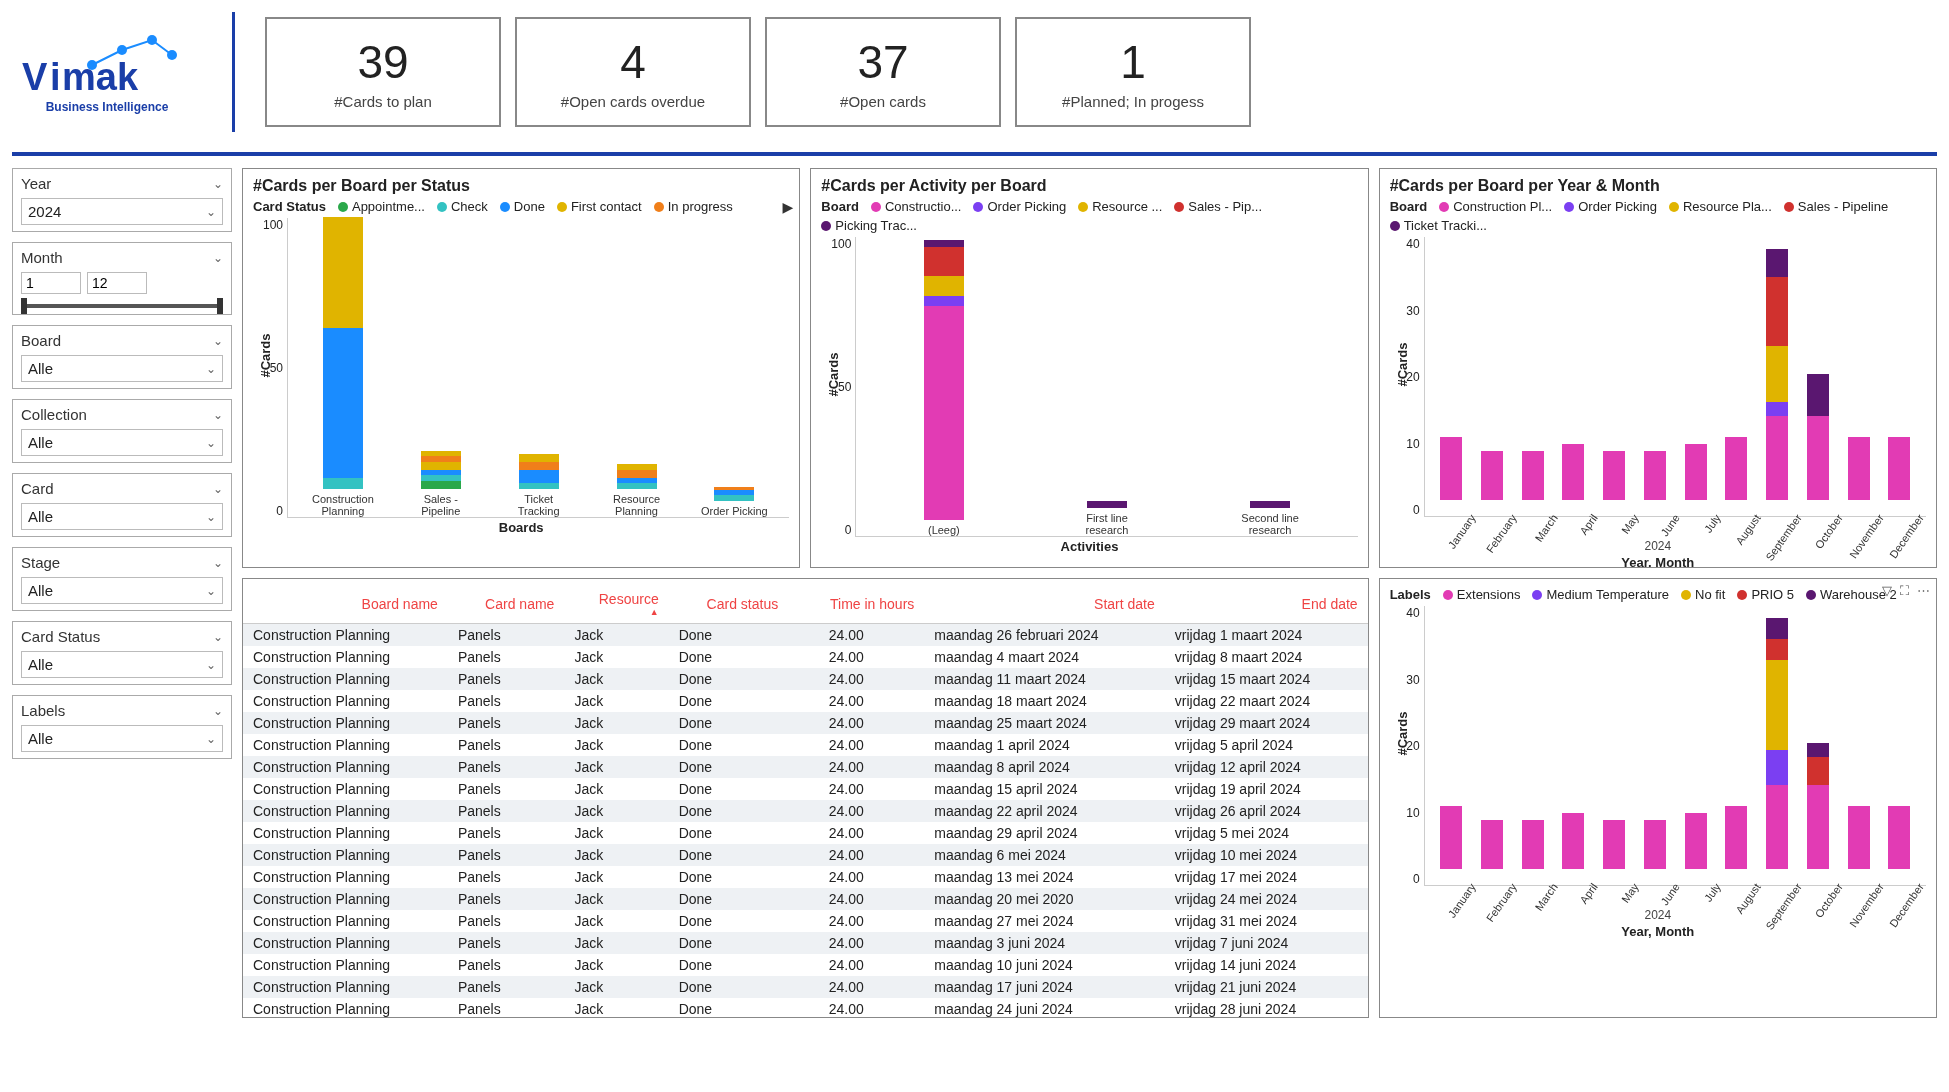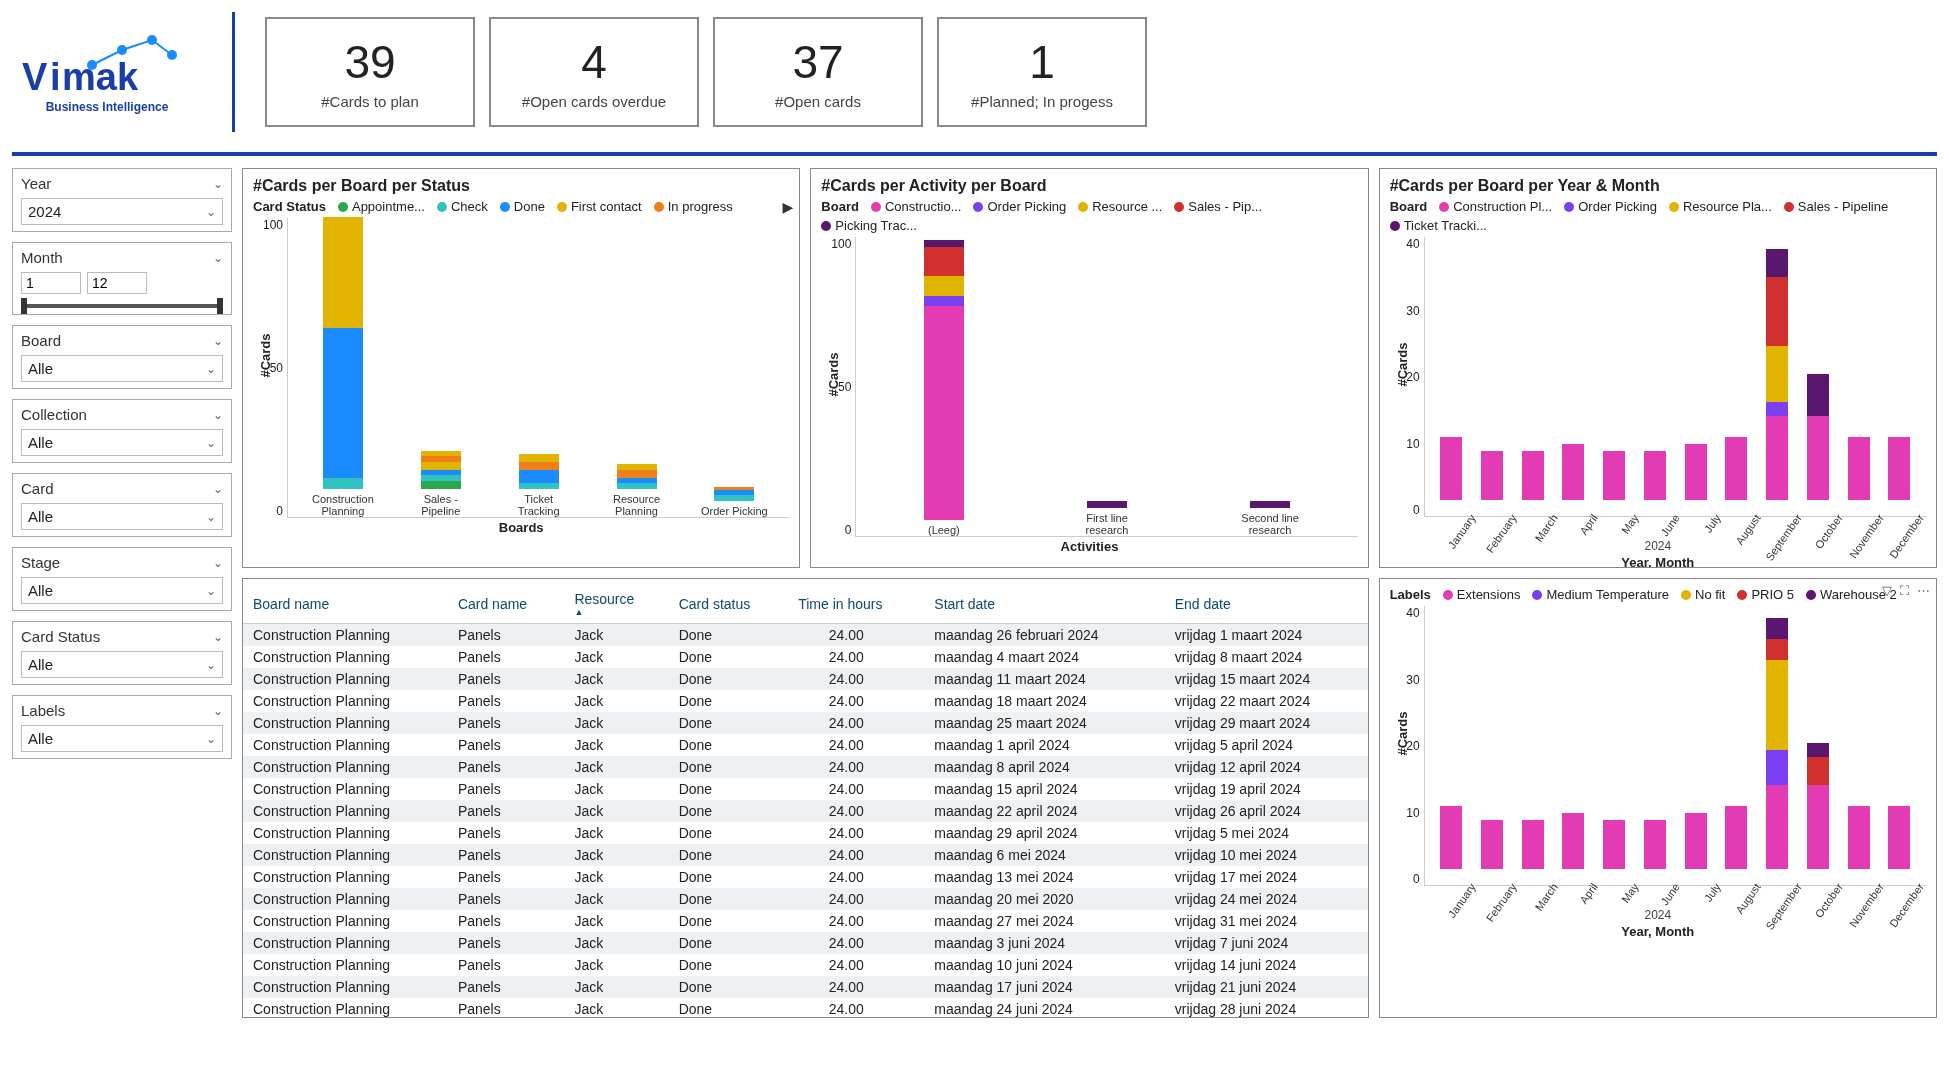--- a/index.html
+++ b/index.html
@@ -7,21 +7,21 @@
 body { padding: 12px; }
 
 
 .header { display: flex; align-items: center; gap: 30px; border-bottom: 4px solid #1a3ea8; padding-bottom: 20px; margin-bottom: 12px; }
 .logo { width: 190px; height: 110px; display: flex; flex-direction: column; align-items: center; justify-content: center; }
 .logo-svg { width: 170px; height: 70px; }
 .logo-sub { font-size: 12px; color: #1a3ea8; font-weight: 600; }
 .vline { width: 3px; height: 120px; background: #1a3ea8; }
 .page-title { font-size: 58px; color: #1a3ea8; font-weight: 400; flex: 1; }
 .kpis { display: flex; gap: 14px; }
-.kpi { border: 2px solid #888; width: 210px; height: 110px; display: flex; flex-direction: column; align-items: center; justify-content: center; cursor: pointer; }
+.kpi { border: 2px solid #888; width: 236px; height: 110px; display: flex; flex-direction: column; align-items: center; justify-content: center; cursor: pointer; }
 .kpi-val { font-size: 46px; font-weight: 400; }
 .kpi-lbl { font-size: 15px; color: #444; margin-top: 4px; }
 
 
 .grid { display: grid; grid-template-columns: 220px 1fr 1fr 1fr; grid-template-rows: 400px 440px; gap: 10px; }
 .filters { grid-row: 1 / span 2; display: flex; flex-direction: column; gap: 10px; }
 .fbox { border: 1px solid #aaa; padding: 6px 8px; background: #fff; }
 .fhead { display: flex; justify-content: space-between; align-items: center; font-size: 15px; color: #333; cursor: pointer; }
 .fsel { display: flex; justify-content: space-between; align-items: center; border: 1px solid #bbb; padding: 4px 6px; margin-top: 6px; font-size: 15px; cursor: pointer; }
 .frow { display: flex; gap: 6px; margin-top: 6px; }
@@ -48,21 +48,21 @@
 .catlbl { font-size:11px; text-align:center; margin-top:4px; line-height:1.1; color:#333; }
 .catlbl.rot { transform: rotate(-55deg) translate(-14px,-6px); transform-origin: top right; width:60px; text-align:right; white-space:nowrap; font-size:11px; }
 .xlabel { text-align:center; font-size:13px; font-weight:600; margin-top: 2px; }
 .ylabel { position:absolute; left:-10px; top:50%; transform: rotate(-90deg) translateX(20px); font-size:13px; font-weight:600; }
 .arrow { position:absolute; right:6px; top:30px; font-size:14px; color:#333; cursor:pointer; }
 .chart-icons { position:absolute; top:4px; right:6px; display:flex; gap:8px; font-size:13px; color:#555; }
 .chart-icons span { cursor:pointer; }
 
 .table-card { grid-column: 2 / span 2; padding: 6px 0 0 0; }
 .tbl { width:100%; border-collapse:collapse; font-size:14px; }
-.tbl th { text-align:left; font-weight:400; color:#0c4a6e; padding:6px 10px; border-bottom:1px solid #ccc; position:relative; }
+.tbl th { text-align:right; font-weight:400; color:#ef4444; padding:6px 10px; border-bottom:1px solid #ccc; position:relative; }
 .tbl th .sort { font-size:9px; display:block; }
 .tbl td { padding:3px 10px; }
 .tbl tr.odd td { background:#eef1f4; }
 .tbl td.num { text-align:center; padding-right:30px; }
 .vscroll { position:absolute; right:-8px; top:70px; bottom:10px; width:8px; background:#eee; border-radius:3px; }
 .vscroll .thumb { position:absolute; left:0; right:0; top:0; height:40%; background:#aaa; border-radius:3px; cursor:pointer; }
 
 .chev { font-size:12px; color:#666; }
 .sublabel { font-size:12px; text-align:center; color:#444; margin-top:22px; }
 </style>

